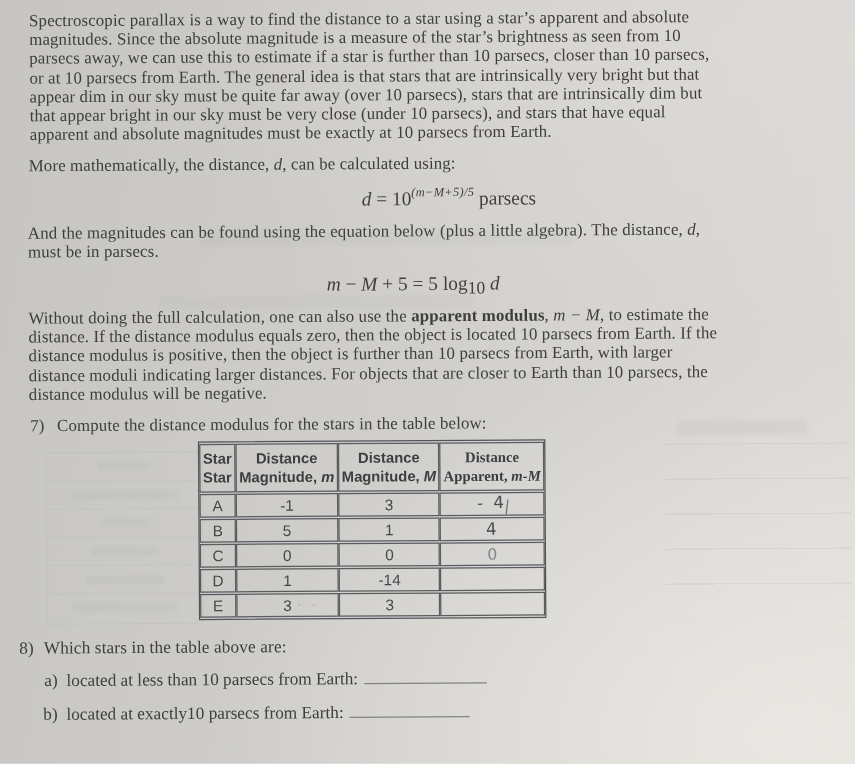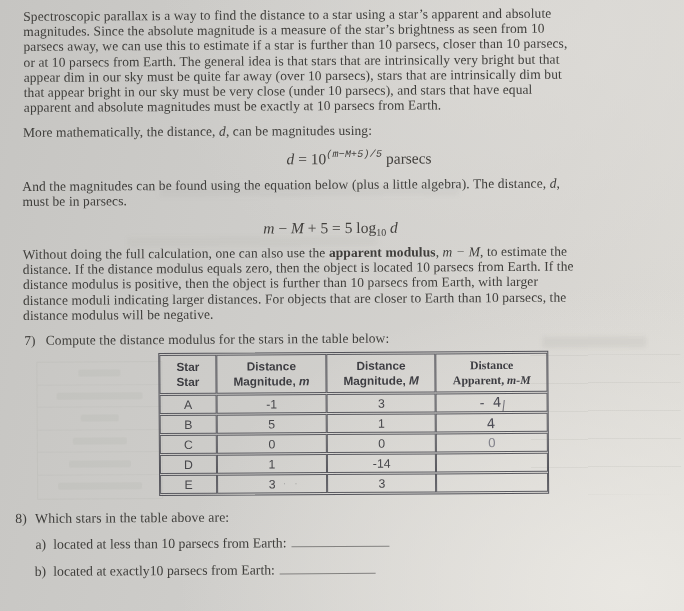--- a/index.html
+++ b/index.html
@@ -14,22 +14,22 @@
   }
   .content{position:absolute;inset:0;transform:rotate(-0.35deg);transform-origin:50% 50%;}
   .block{position:absolute;}
   .pline{white-space:nowrap;font-size:13.5px;line-height:15.2px;letter-spacing:.1px;}
   .seg{white-space:pre-wrap;}
   i.var{font-style:italic;}
   b.key{font-weight:bold;}
 
   
   .formula{width:100%;text-align:center;font-size:15.5px;color:#413f3c;}
-  .formula .f-exp{font-size:10px;font-style:italic;vertical-align:7px;letter-spacing:.2px;font-family:Liberation Mono, monospace;}
-  .formula .f-sub{font-size:10px;vertical-align:-3px;}
+  .formula .f-exp{font-size:10px;font-style:italic;vertical-align:7px;letter-spacing:.2px;}
+  .formula .f-sub{font-size:14px;vertical-align:-3px;}
   .formula i{font-style:italic;}
   #formula-d{top:149px;left:0;padding-left:36px;box-sizing:border-box;}
   #formula-log{top:219px;left:0;padding-right:22px;box-sizing:border-box;}
 
   
   #intro{top:7px;left:25px;}
   #math-intro{top:123px;left:24px;}
   #algebra{top:177px;left:23px;}
   #modulus{top:245px;left:23px;}
   #q7{top:331px;left:24px;}
@@ -43,21 +43,21 @@
   .blank{display:inline-block;height:12px;border-bottom:1.2px solid #838280;margin-left:5px;}
   #q8a .blank{width:98px;}
   #q8b .blank{width:96px;}
 
   
   #star-table-wrap{top:352px;left:158px;}
   table.star{border-collapse:separate;border-spacing:0 1.5px;border:1.7px solid #53535a;
     font-family:"Liberation Sans","DejaVu Sans",sans-serif;}
   table.star th{
     width:auto;border:1.1px solid #5b5b61;font-size:11.8px;font-weight:bold;color:#3d3d42;
-    vertical-align:middle;line-height:1.2;height:37px;padding:0 16px;
+    vertical-align:middle;line-height:1.2;height:37px;padding:0 2px;
   }
   table.star td{
     border:1.1px solid #5b5b61;font-size:12.3px;color:#47474b;text-align:center;
     vertical-align:middle;height:17px;padding:0;position:relative;
   }
   .cw0{width:53px;}.cw1{width:97px;}.cw2{width:93px;}.cw3{width:105px;font-family:Liberation Serif, serif;}
   th i{font-style:italic;}
 
   
   .hw{display:inline-block;font-family:"DejaVu Sans",sans-serif;color:#4c4c55;
@@ -92,21 +92,21 @@
     <div class="pline">Spectroscopic parallax is a way to find the distance to a star using a star’s apparent and absolute</div>
     <div class="pline">magnitudes. Since the absolute magnitude is a measure of the star’s brightness as seen from 10</div>
     <div class="pline">parsecs away, we can use this to estimate if a star is further than 10 parsecs, closer than 10 parsecs,</div>
     <div class="pline">or at 10 parsecs from Earth. The general idea is that stars that are intrinsically very bright but that</div>
     <div class="pline">appear dim in our sky must be quite far away (over 10 parsecs), stars that are intrinsically dim but</div>
     <div class="pline">that appear bright in our sky must be very close (under 10 parsecs), and stars that have equal</div>
     <div class="pline">apparent and absolute magnitudes must be exactly at 10 parsecs from Earth.</div>
   </div>
 
   <div id="math-intro" class="block pline">
-    <span class="seg">More mathematically, the distance, </span><i class="var">d</i><span class="seg">, can be magnitudes using:</span>
+    <span class="seg">More mathematically, the distance, </span><i class="var">d</i><span class="seg">, can be calculated using:</span>
   </div>
 
   <div id="formula-d" class="block formula">
     <i>d</i><span class="seg"> = 10</span><span class="f-exp">(m−M+5)/5</span><span class="seg"> parsecs</span>
   </div>
 
   <div id="algebra" class="block">
     <div class="pline">
       <span class="seg">And the magnitudes can be found using the equation below (plus a little algebra). The distance, </span><i class="var">d</i><span class="seg">,</span>
     </div>

